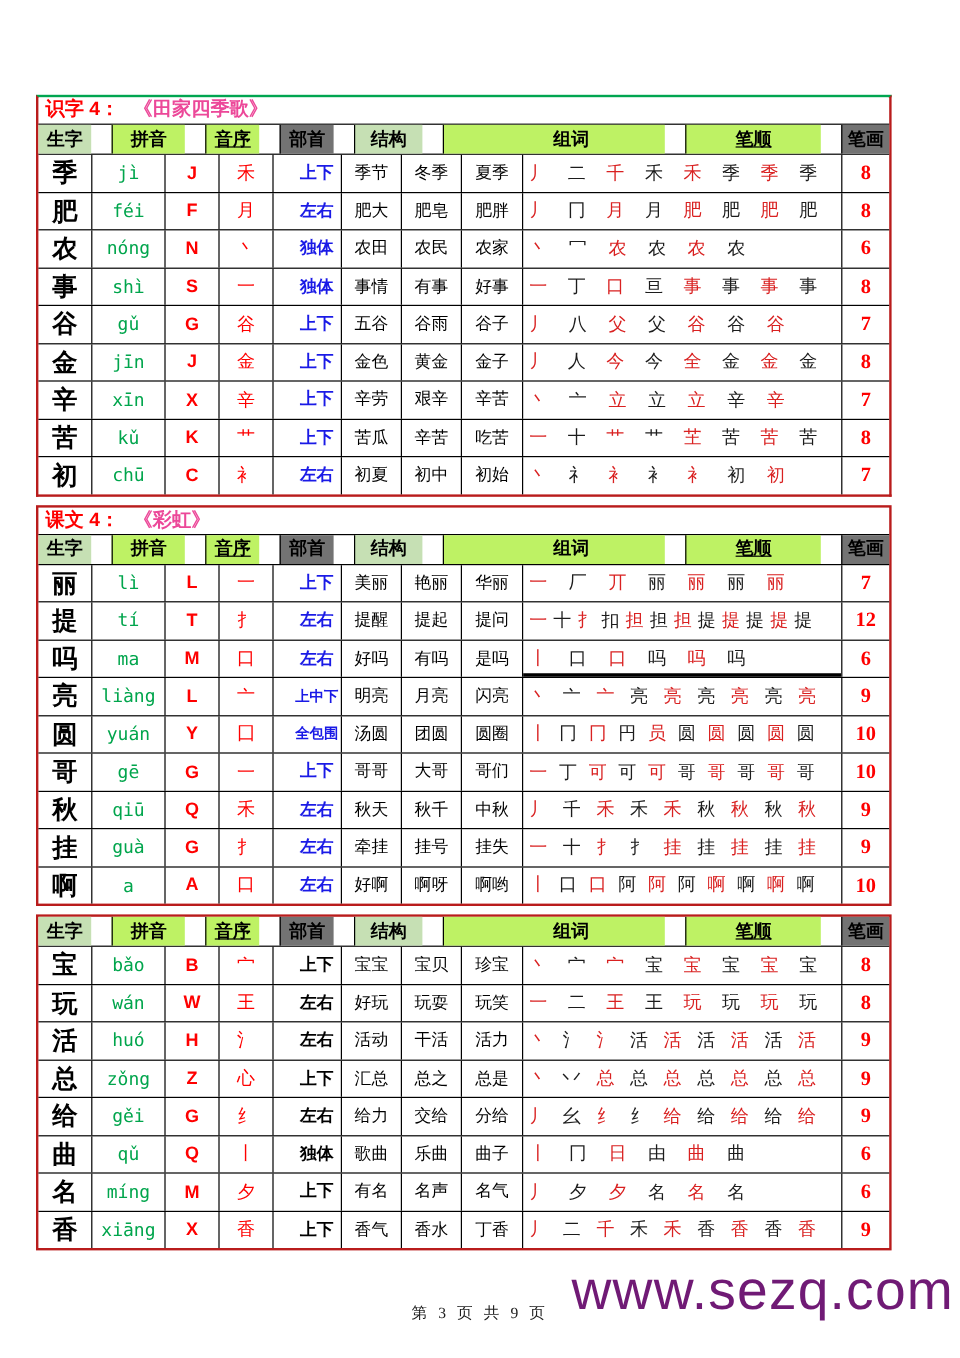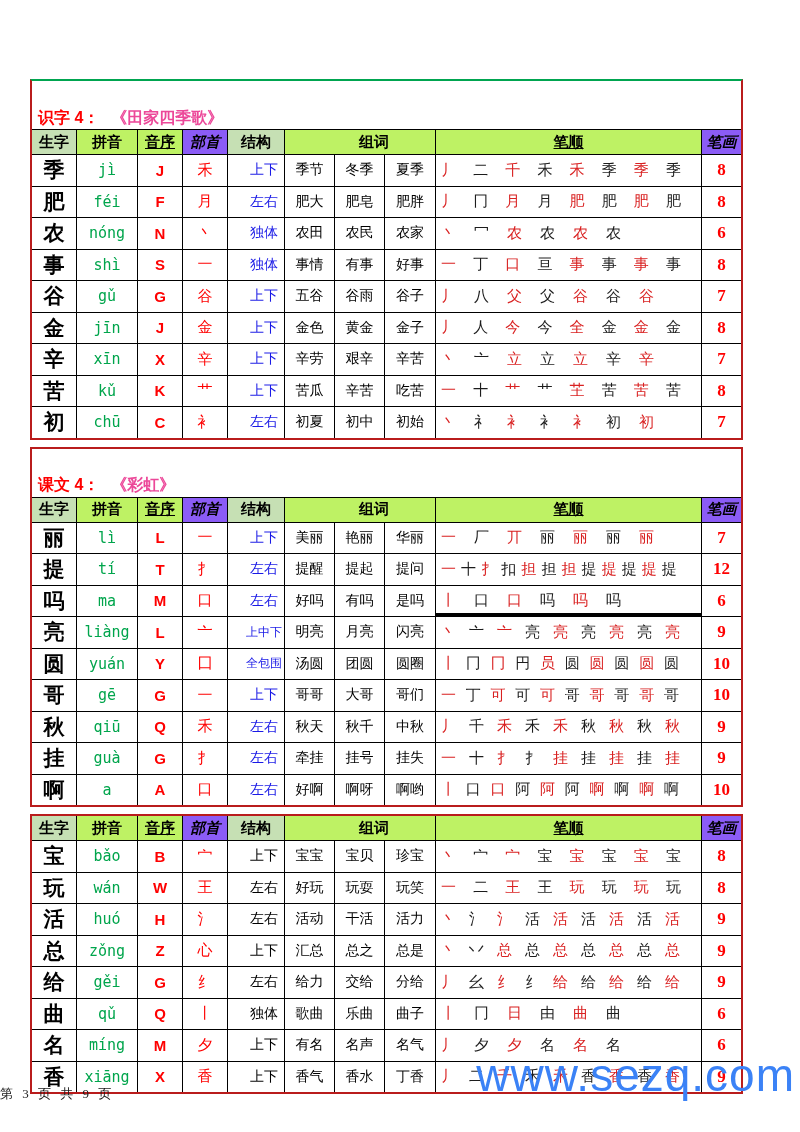--- a/index.html
+++ b/index.html
@@ -1,52 +1,52 @@
 <!DOCTYPE html>
 <html><head>
 <meta charset="utf-8">
 <style>
   html,body{margin:0;padding:0;background:#fff;}
   .page{position:relative;width:800px;height:1132px;background:#ffffff;overflow:hidden;
         font-family:"Liberation Sans",sans-serif;color:#000;}
   .content{position:absolute;left:30px;top:79px;width:713px;}
   .table{border:2px solid #b91c1c;margin-bottom:7px;background:#fff;}
   .table.green-top{border-top:2px solid #00a550;}
-  .title-row{height:22px;display:flex;align-items:center;padding-left:6px;
-             border-bottom:1px solid #000;font-weight:bold;font-size:16px;margin-top:26px;}
+  .title-row{height:22px;display:flex;padding-left:6px;
+             border-bottom:1px solid #000;font-weight:bold;font-size:16px;}
   .t-label{color:#fe0000;margin-right:12px;}
   .t-book{color:#ec4899;}
   .grid{display:grid;grid-template-columns:44px 61px 45px 45px 57px 50px 50px 51px 1fr 40px;}
-  .header-row{height:24px;}
+  .header-row{height:24px;gap:17px;}
   .data-row{height:30.5px;border-top:1px solid #000;}
   .cell{display:flex;align-items:center;justify-content:center;overflow:hidden;}
   .grid .cell + .cell{border-left:1px solid #000;}
   .h{font-weight:bold;font-size:15px;}
   .span3{grid-column:span 3;padding-left:28px;}
   .c-green{background:#c6e0b4;}
   .c-yellow{background:#bef264;}
   .c-peach{background:#bef264;text-decoration:underline;}
-  .c-blue{background:#8b5cf6;font-style:italic;}
+  .c-blue{background:#737373;}
   .char{font-size:21px;font-weight:bold;font-family:"Liberation Serif",serif;}
   .pinyin{color:#00a54c;font-size:15px;font-family:"DejaVu Sans Mono",monospace;}
   .initial{color:#fe0000;font-weight:bold;font-size:15px;}
   .radical{color:#fe0000;font-size:15px;font-family:"Liberation Serif",serif;}
-  .structure{font-size:14px;font-weight:normal;padding-left:16px;}
+  .structure{font-size:14px;font-weight:bold;padding-left:16px;}
   .structure.blue{color:#1a1ae6;}
   .structure.small{font-size:12px;}
   .word{font-size:14px;}
   .strokes{justify-content:flex-start;padding:0 5px;font-size:15px;white-space:nowrap;
            font-family:"Liberation Serif",serif;}
   .strokes.u{box-shadow:inset 0 -3px 0 #000;}
   .s-r{color:#d92121;}
   .s-b{color:#1c1c1c;}
   .count{color:#fe0000;font-weight:bold;font-size:17px;font-family:"Liberation Serif",serif;}
-  .footer{position:absolute;left:0;top:1085px;width:100%;text-align:left;font-size:13px;
+  .footer{position:absolute;left:0;top:1085px;width:100%;text-align:center;font-size:13px;
           letter-spacing:3px;font-family:"Liberation Serif",serif;color:#1a1a1a;}
-  .watermark{position:absolute;right:5px;top:1048px;font-size:46px;color:#3b82f6;
+  .watermark{position:absolute;right:5px;top:1048px;font-size:46px;color:#701a75;
              letter-spacing:1px;font-family:"Liberation Sans",sans-serif;}
 </style>
 </head>
 <body>
 
 <div class="page">
   <div class="content" id="tables">
       <div class="table green-top">
         <div class="title-row">
           <div class="t-label">识字 4：</div>

